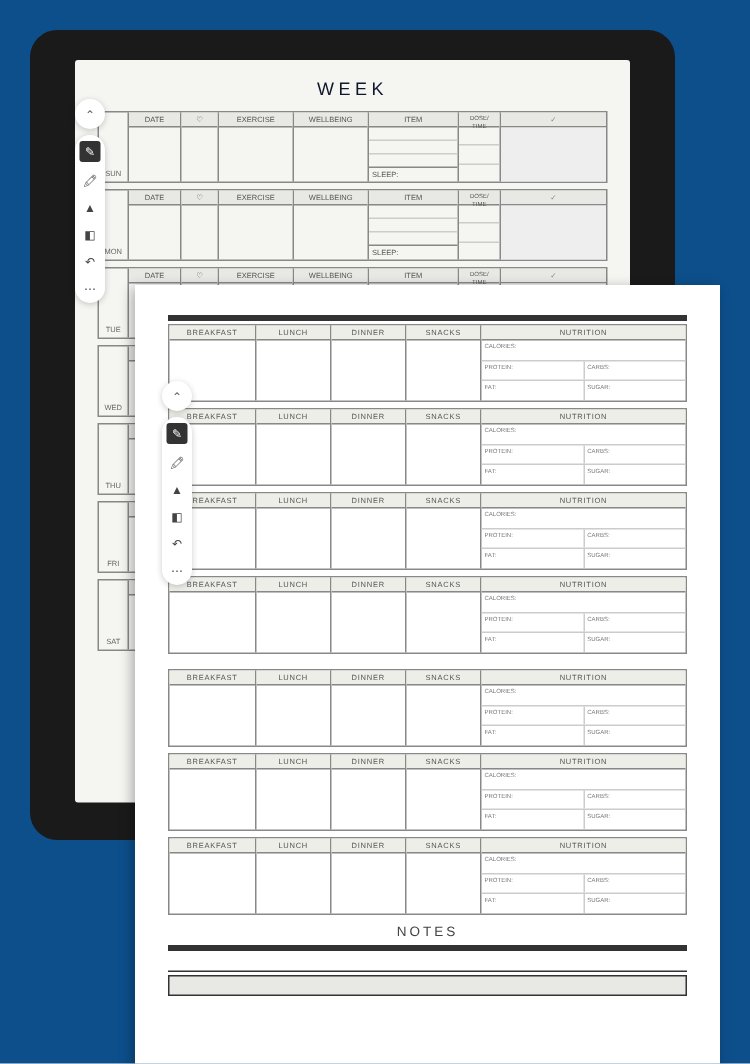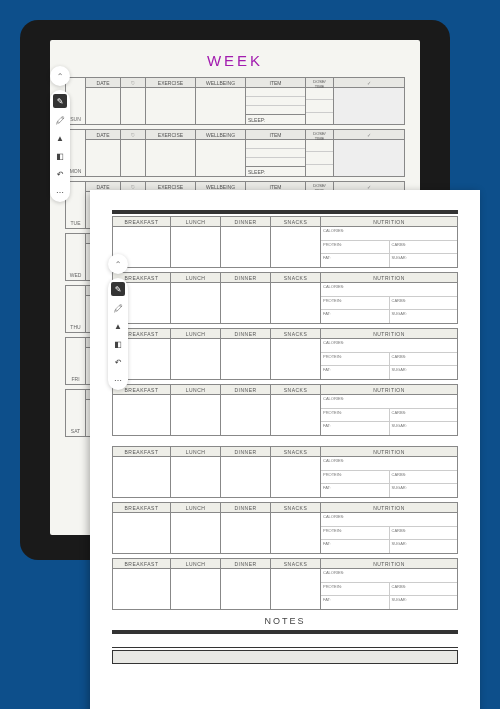--- a/index.html
+++ b/index.html
@@ -1,21 +1,21 @@
 <!DOCTYPE html>
 <html><head>
 <meta charset="utf-8">
 <style>
   * { box-sizing: border-box; margin: 0; padding: 0; }
   body { width: 500px; height: 709px; background: #0d4f8b; font-family: Arial, sans-serif; position: relative; overflow: hidden; }
   
   .tablet { position: absolute; left: 20px; top: 20px; width: 430px; height: 540px; background: #1a1a1a; border-radius: 18px; padding: 20px 30px 25px 30px; }
   .tablet-screen { width: 100%; height: 100%; background: #f5f5f1; border-radius: 2px; padding: 12px 15px; position: relative; }
   
-  .week-title { text-align: center; font-size: 15px; letter-spacing: 3px; font-weight: 400; color: #a21caf; margin-bottom: 8px; }
+  .week-title { text-align: center; font-size: 12px; letter-spacing: 3px; font-weight: 400; color: #0f172a; margin-bottom: 8px; }
   
   .week-row { display: flex; border: 1px solid #888; margin-bottom: 4px; height: 48px; font-size: 5px; }
   .day-label { width: 20px; border-right: 1px solid #888; display: flex; align-items: flex-end; justify-content: center; padding-bottom: 2px; color: #666; }
   .date-col { width: 35px; border-right: 1px solid #888; }
   .date-hdr { height: 10px; border-bottom: 1px solid #888; background: #e8e8e4; text-align: center; line-height: 10px; color: #555; }
   .heart-col { width: 25px; border-right: 1px solid #888; }
   .ex-col { width: 50px; border-right: 1px solid #888; }
   .wb-col { width: 50px; border-right: 1px solid #888; }
   .item-col { width: 60px; border-right: 1px solid #888; display: flex; flex-direction: column; }
   .item-body { flex: 1; display: flex; flex-direction: column; }

